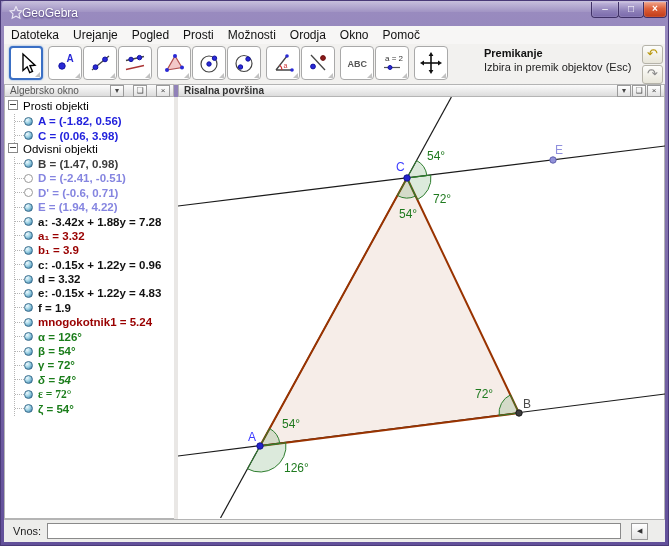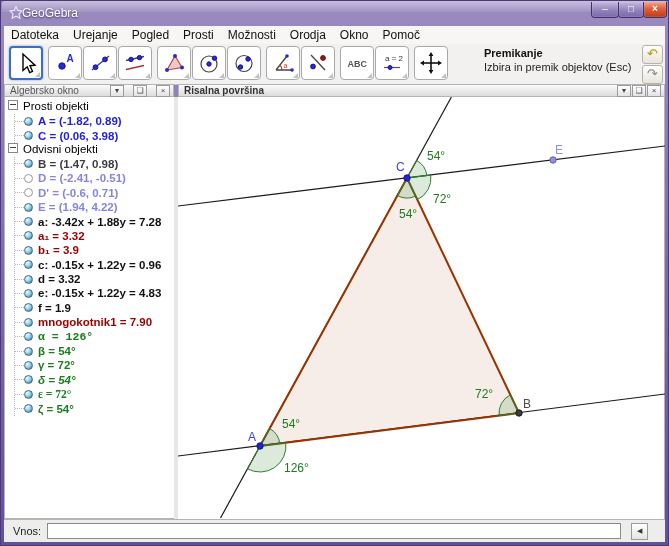--- a/index.html
+++ b/index.html
@@ -231,21 +231,21 @@
         <div class="g-row">
           <span class="minusbox">
             <i></i>
           </span>
           <span class="g-label">Prosti objekti</span>
         </div>
         <div class="t-children">
           <div class="t-row">
             <span class="conn"></span>
             <span class="marble"></span>
-            <span class="t-label" style="color: rgb(34, 34, 221);">A = (-1.82, 0.89)</span>
+            <span class="t-label" style="color: rgb(34, 34, 221);">A = (-1.82, 0.56)</span>
           </div>
           <div class="t-row">
             <span class="conn"></span>
             <span class="marble"></span>
             <span class="t-label" style="color: rgb(34, 34, 221);">C = (0.06, 3.98)</span>
           </div>
         </div>
         <div class="g-row">
           <span class="minusbox">
             <i></i>
@@ -304,26 +304,26 @@
             <span class="t-label" style="color: rgb(17, 17, 17);">e: -0.15x + 1.22y = 4.83</span>
           </div>
           <div class="t-row">
             <span class="conn"></span>
             <span class="marble"></span>
             <span class="t-label" style="color: rgb(17, 17, 17);">f = 1.9</span>
           </div>
           <div class="t-row">
             <span class="conn"></span>
             <span class="marble"></span>
-            <span class="t-label" style="color: rgb(153, 0, 0);">mnogokotnik1 = 7.90</span>
-          </div>
-          <div class="t-row">
-            <span class="conn"></span>
-            <span class="marble"></span>
-            <span class="t-label" style="color: rgb(27, 125, 27); font-family: Liberation Mono, monospace;">α = 126°</span>
+            <span class="t-label" style="color: rgb(153, 0, 0);">mnogokotnik1 = 5.24</span>
+          </div>
+          <div class="t-row">
+            <span class="conn"></span>
+            <span class="marble"></span>
+            <span class="t-label" style="color: rgb(27, 125, 27);">α = 126°</span>
           </div>
           <div class="t-row">
             <span class="conn"></span>
             <span class="marble"></span>
             <span class="t-label" style="color: rgb(27, 125, 27);">β = 54°</span>
           </div>
           <div class="t-row">
             <span class="conn"></span>
             <span class="marble"></span>
             <span class="t-label" style="color: rgb(27, 125, 27);">γ = 72°</span>

